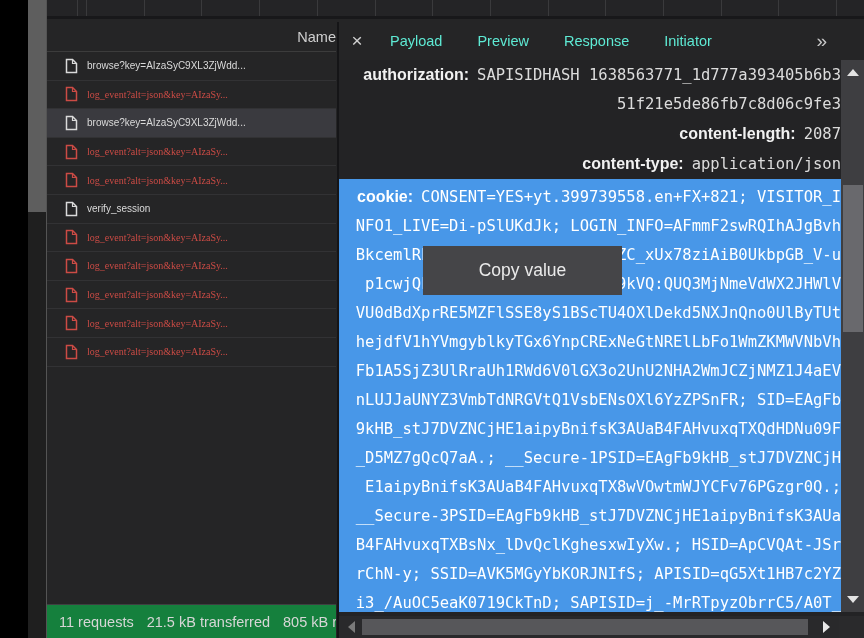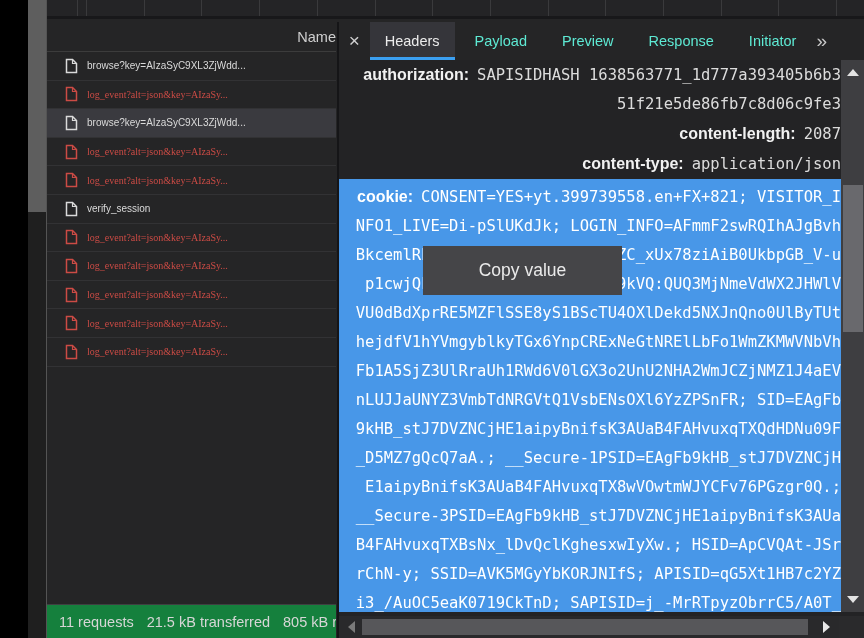--- a/index.html
+++ b/index.html
@@ -203,21 +203,20 @@
       <span>21.5 kB transferred</span>
       <span>805 kB resources</span>
     </div>
   </div>
 
   <div class="detail-panel">
     <div class="tab-bar">
       <div class="close-button">
         <span>×</span>
       </div>
-      <div class="tab active">Headers</div>
       <div class="tab">Payload</div>
       <div class="tab">Preview</div>
       <div class="tab">Response</div>
       <div class="tab">Initiator</div>
       <div class="more-tabs">»</div>
     </div>
 
     <div class="detail-content">
       <div class="hentry">
         <div class="hline"><span class="hname">authorization:</span><span class="hfirst">SAPISIDHASH 1638563771_1d777a393405b6b3</span></div>

